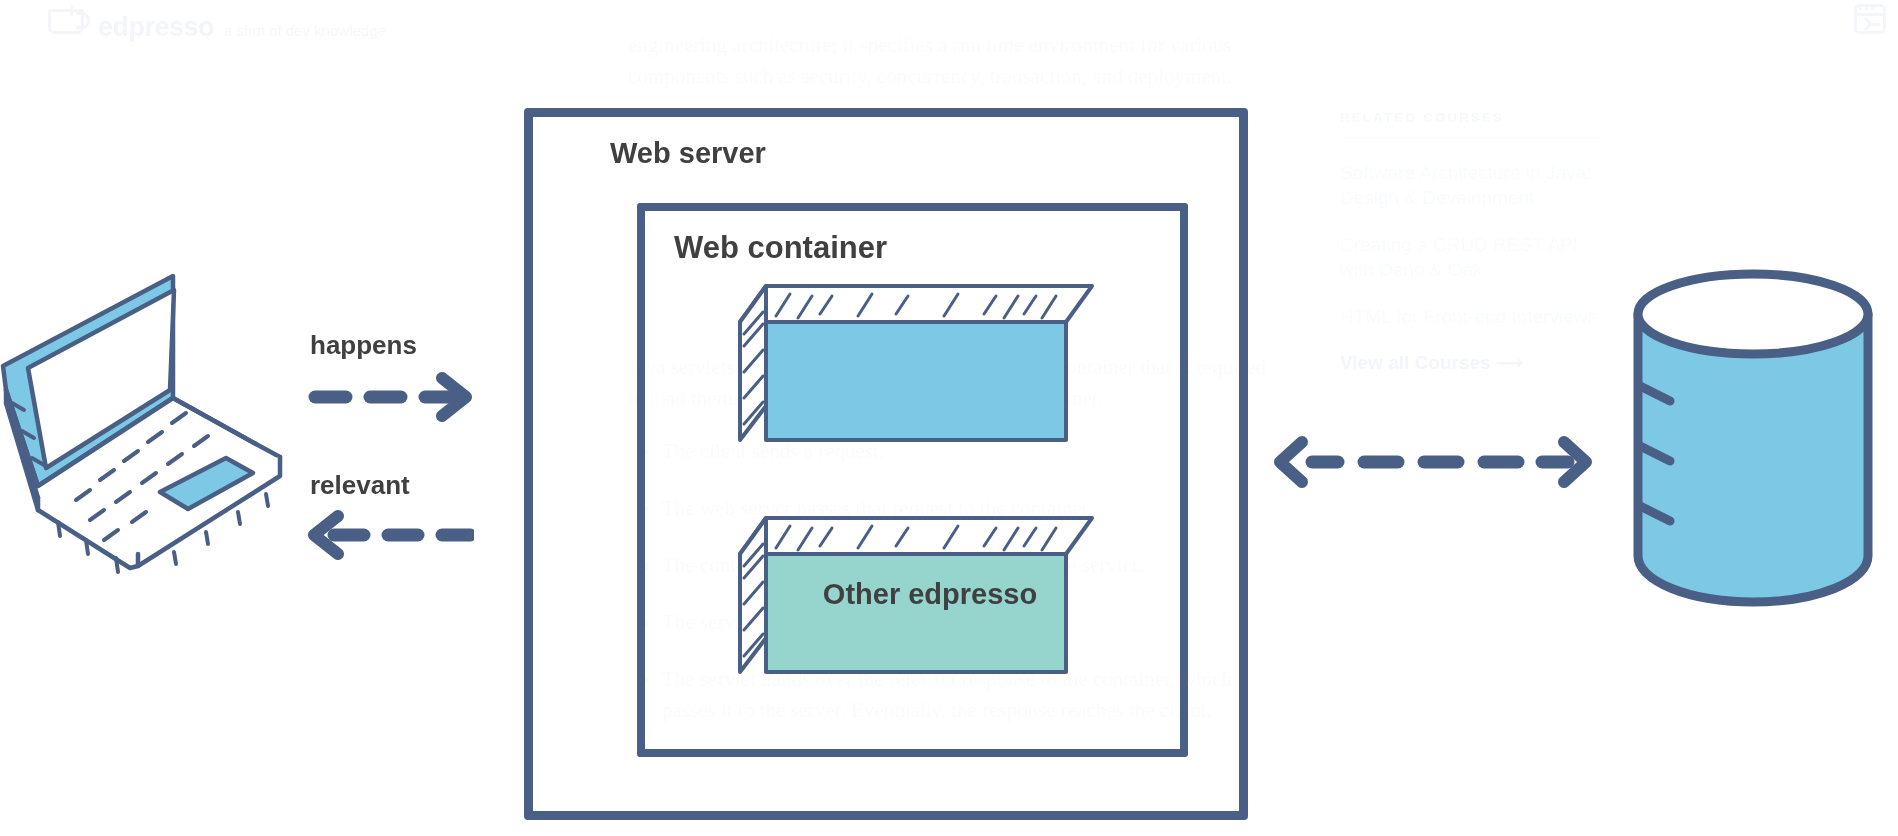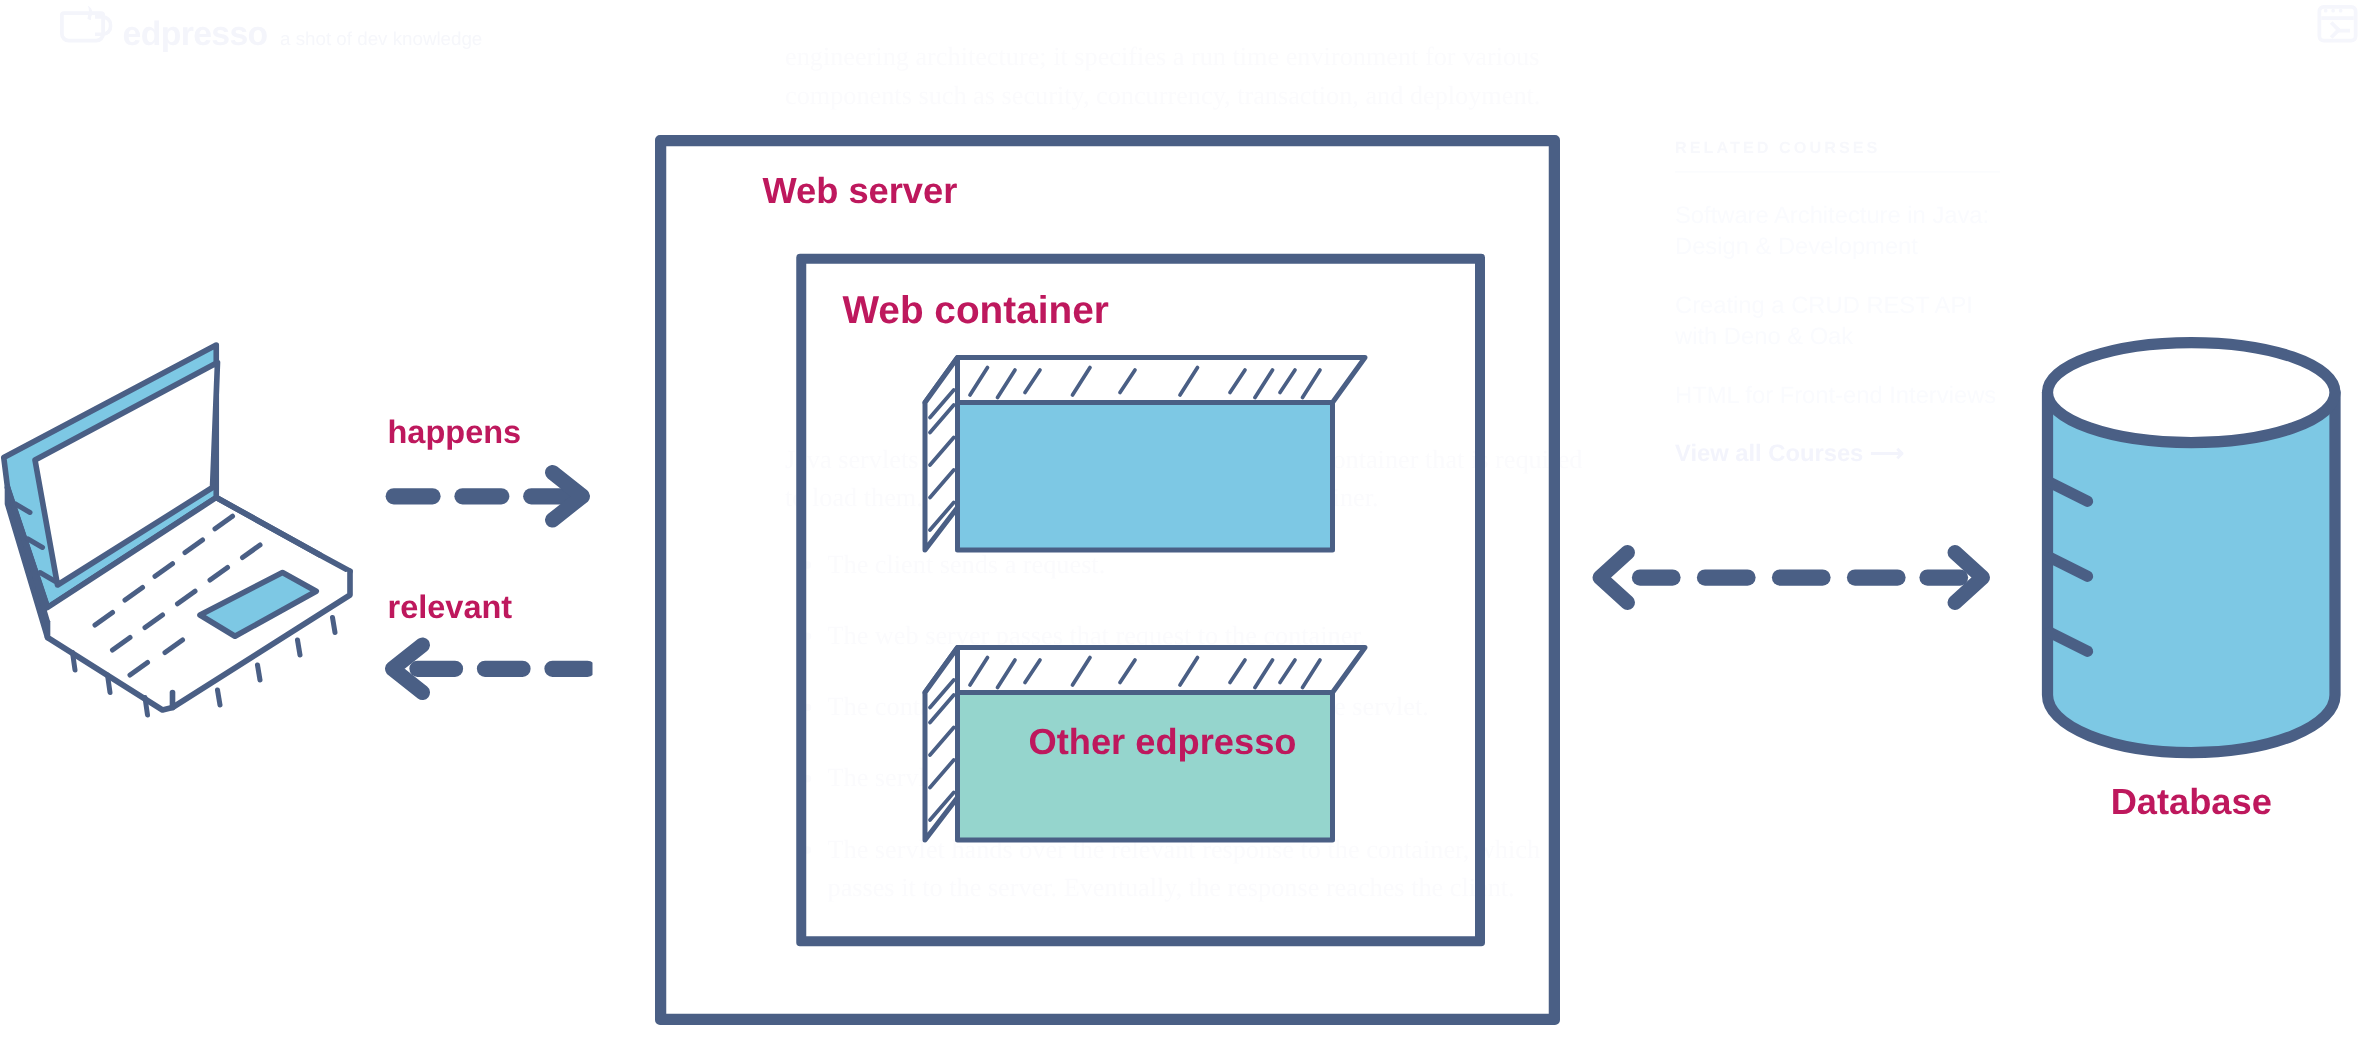--- a/index.html
+++ b/index.html
@@ -46,21 +46,21 @@
   .article li{margin-bottom:26px;}
 
   .rail{position:absolute;left:1340px;top:110px;width:260px;}
   .rail-title{font-size:13px;letter-spacing:2.4px;color:#f7f8fc;font-weight:bold;}
   .rail-rule{height:1px;background:#fafbfe;margin:12px 0 22px 0;}
   .rail-link{font-size:19px;line-height:25px;color:#fafbfe;margin-bottom:22px;}
   .rail-all{font-size:19px;color:#f3f4fc;font-weight:bold;}
 
   
   #diagram{position:absolute;inset:0;z-index:5;}
-  .lbl{position:absolute;color:#be185d;font-weight:bold;}
+  .lbl{position:absolute;color:#404040;font-weight:bold;}
 </style>
 </head>
 <body>
 
 <div id="page-bg">
 
   <div class="brand">
     <div class="brand-logo">
       <div class="steam"></div>
         <div class="cup"></div>
@@ -236,15 +236,14 @@
 
   <svg width="250" height="340" style="position:absolute;left:1628px;top:268px" viewBox="0 0 250 340">
     <path d="M10 46 L10 288 A115 46 0 0 0 240 288 L240 46 Z" fill="#7dc8e4" stroke="#4a5f85" stroke-width="9" stroke-linejoin="round"></path>
     <ellipse cx="125" cy="46" rx="115" ry="40" fill="#ffffff" stroke="#4a5f85" stroke-width="9"></ellipse>
     <g stroke="#4a5f85" stroke-width="9" stroke-linecap="round" fill="none">
       <line x1="12" y1="118" x2="42" y2="133"></line>
       <line x1="12" y1="178" x2="42" y2="193"></line>
       <line x1="12" y1="238" x2="42" y2="253"></line>
     </g>
   </svg>
-  <div class="lbl" style="left:1628px;top:626px;width:250px;text-align:center;font-size:29px;">Database</div>
 
 </div>
 
 </body></html>

